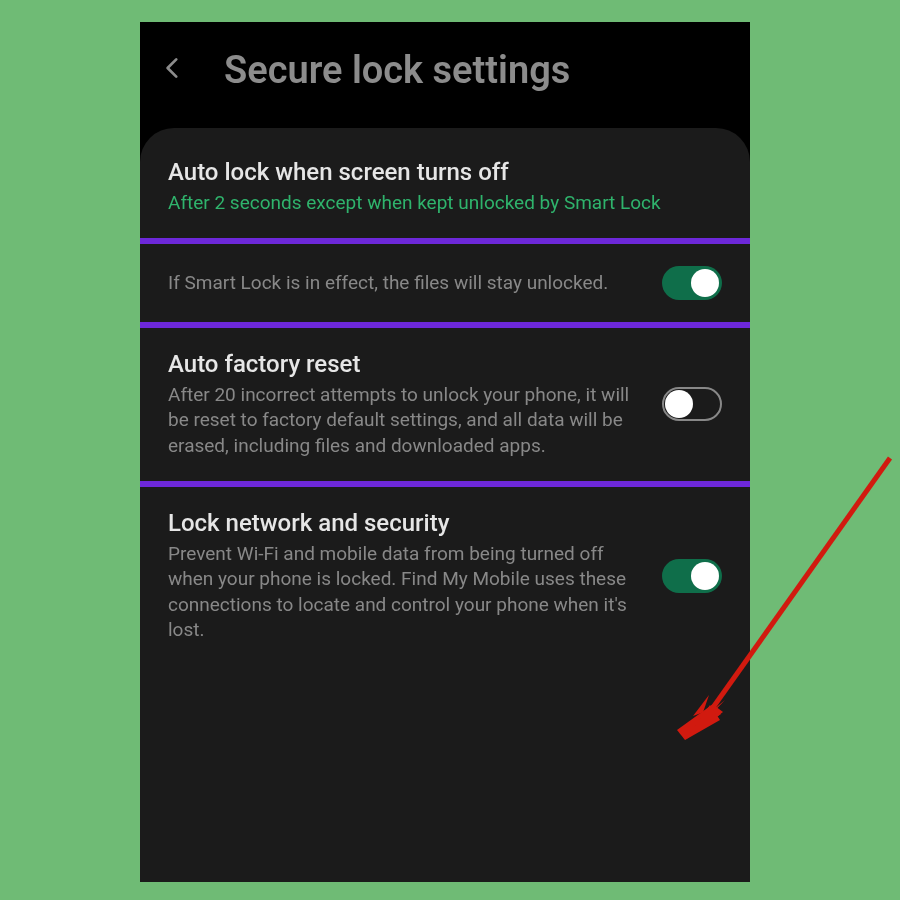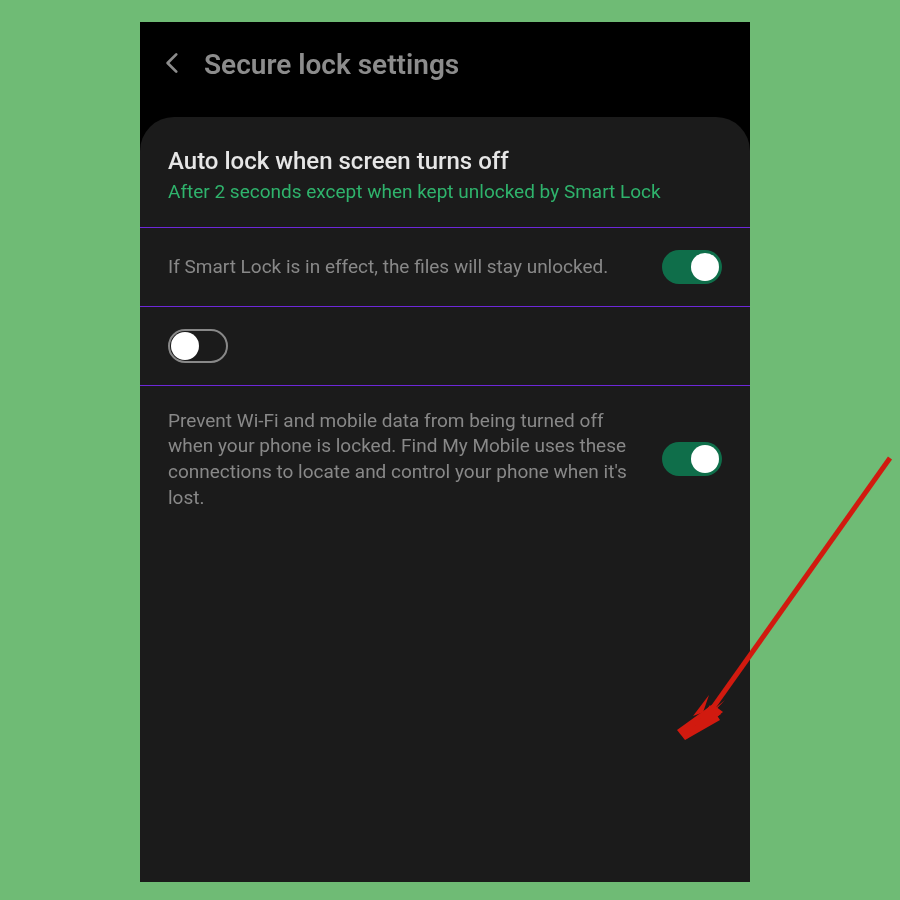--- a/index.html
+++ b/index.html
@@ -30,33 +30,34 @@
   .back-btn {
     color: #8c8c8c;
     display: flex;
     align-items: center;
     justify-content: center;
     cursor: pointer;
   }
   .back-btn svg { width: 26px; height: 26px; }
   .title {
     color: #8c8c8c;
-    font-size: 28px;
+    font-size: 38px;
     font-weight: 600;
+    margin-left: 20px;
   }
   .panel {
     background: #1b1b1b;
     border-radius: 34px 34px 0 0;
     margin-top: 6px;
     padding: 0;
     flex: 1;
   }
   .item {
     padding: 22px 28px 22px 28px;
-    border-bottom: 1px solid #6d28d9;
+    border-bottom: 6px solid #6d28d9;
     display: flex;
     align-items: center;
     gap: 20px;
   }
   .item:first-child { padding-top: 30px; }
   .item:last-child { border-bottom: none; }
   .item-text { flex: 1; }
   .item-title {
     color: #e6e6e6;
     font-size: 24px;
@@ -119,27 +120,32 @@
     <div class="item">
       <div class="item-text">
         <div class="item-desc">If Smart Lock is in effect, the files will stay unlocked.</div>
       </div>
       <div class="toggle on">
           <div class="knob"></div>
         </div>
     </div>
 
     <div class="item">
+      <div class="item-text">
+        <div class="item-title">Auto factory reset</div>
+        <div class="item-desc">After 20 incorrect attempts to unlock your phone, it will be reset to factory default settings, and all data will be erased, including files and downloaded apps.</div>
+      </div>
       <div class="toggle off">
           <div class="knob"></div>
         </div>
     </div>
 
     <div class="item">
       <div class="item-text">
+        <div class="item-title">Lock network and security</div>
         <div class="item-desc">Prevent Wi-Fi and mobile data from being turned off when your phone is locked. Find My Mobile uses these connections to locate and control your phone when it's lost.</div>
       </div>
       <div class="toggle on">
           <div class="knob"></div>
         </div>
     </div>
 
   </div>
 </div>
 

